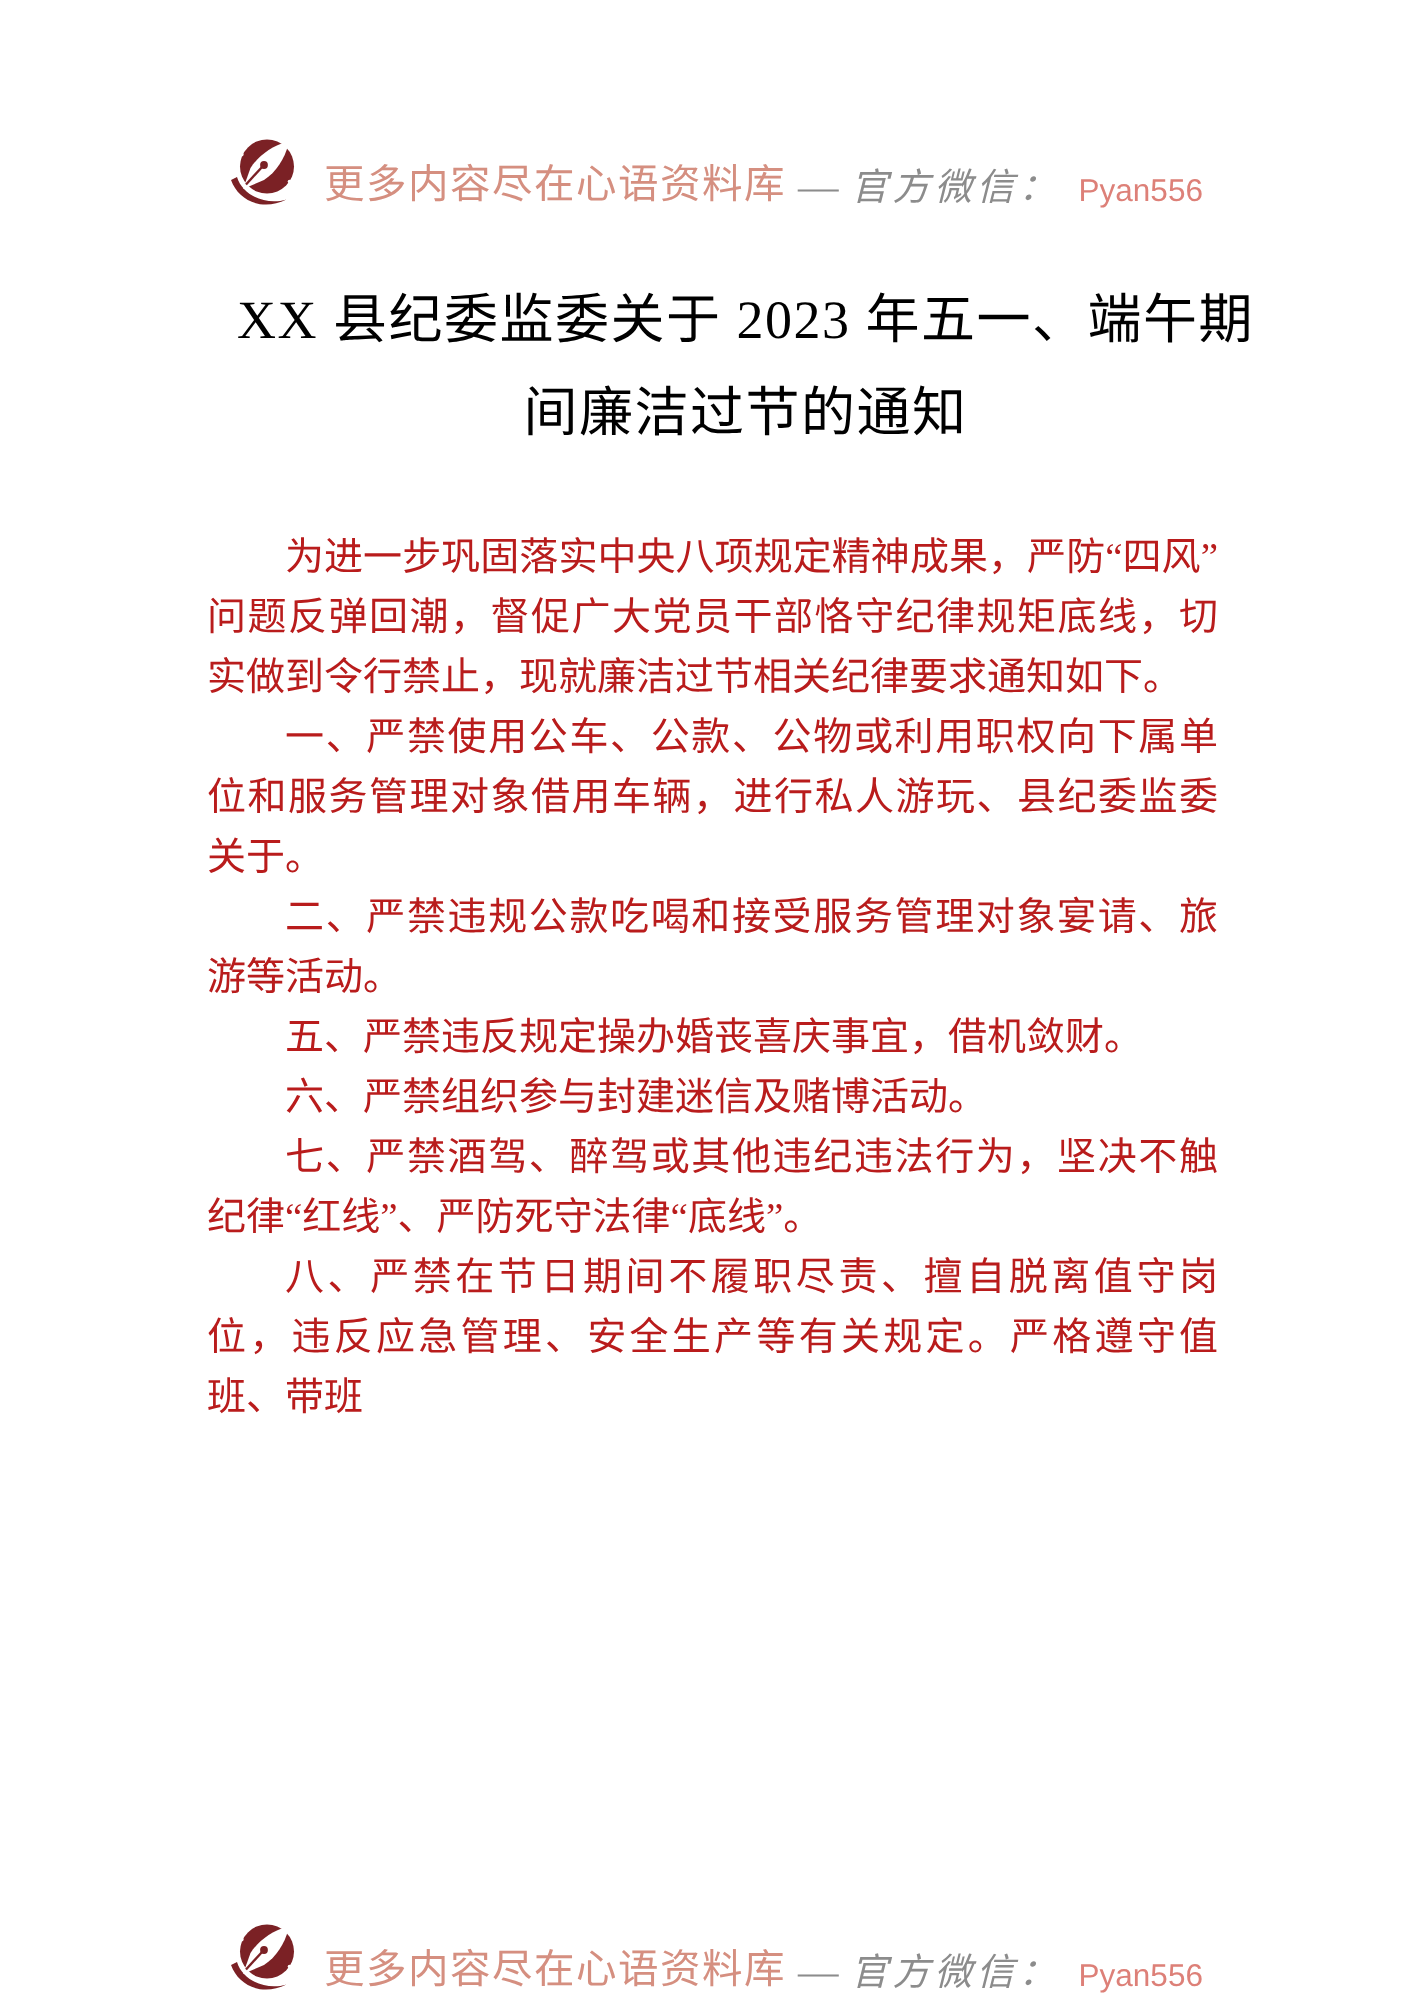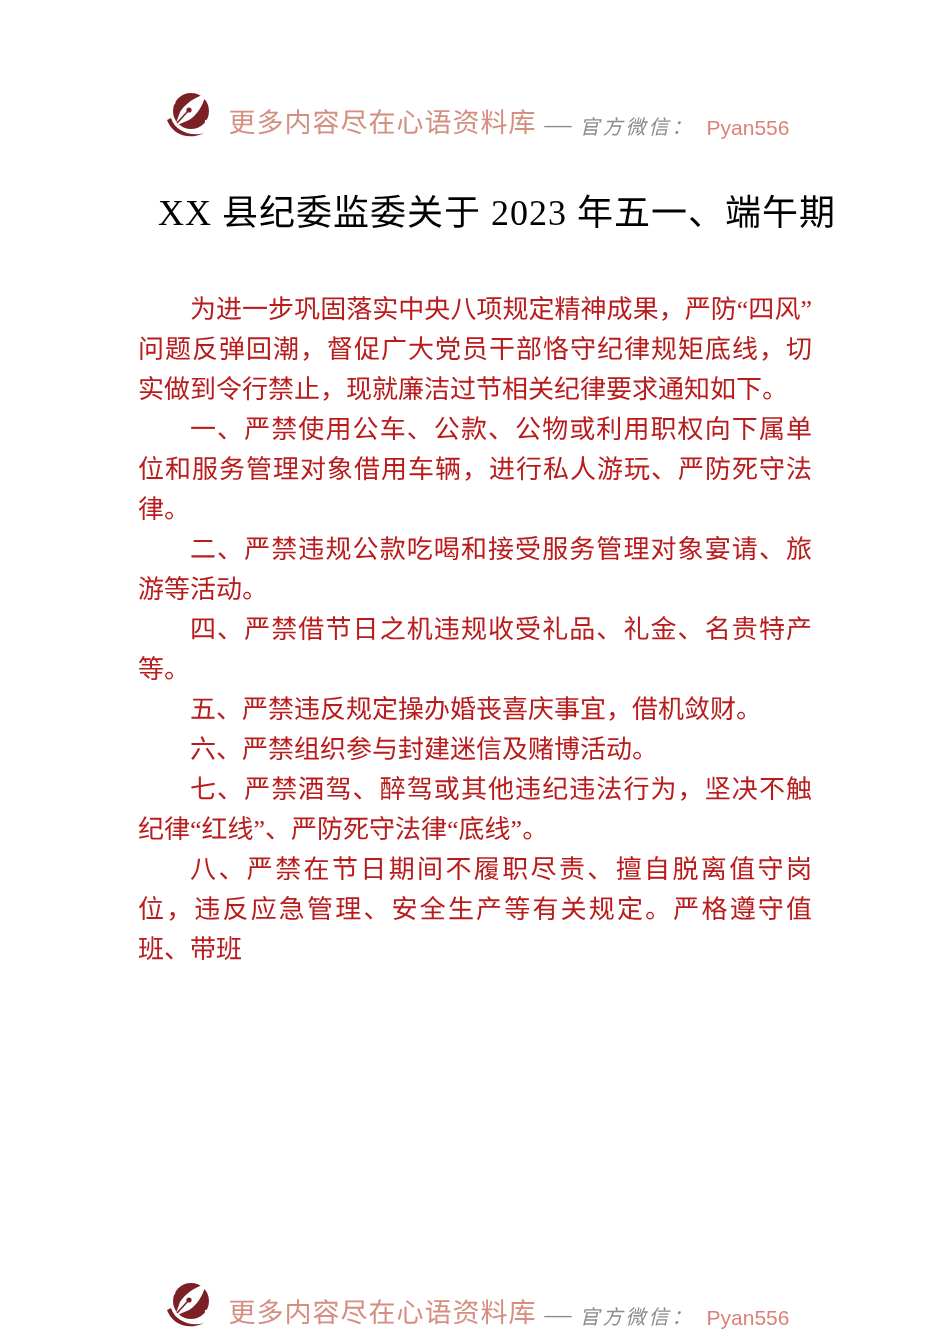--- a/index.html
+++ b/index.html
@@ -29,21 +29,21 @@
     letter-spacing: 1px;
     font-family: "Liberation Serif", "DejaVu Serif", serif;
   }
   .dash-text {
     color: #8c8c8c;
     font-size: 27px;
     margin: 0 -4px;
   }
   .wechat-label {
     color: #8c8c8c;
-    font-size: 20px;
+    font-size: 25px;
     font-style: italic;
     letter-spacing: 3px;
     font-family: "Liberation Serif", "DejaVu Serif", serif;
   }
   .wechat-id {
     color: #dd8078;
     font-size: 21px;
     font-family: "Liberation Sans", "DejaVu Sans", sans-serif;
   }
   
@@ -91,27 +91,27 @@
       </svg>
     </span>
     <span class="brand-text">更多内容尽在心语资料库</span>
     <span class="dash-text">—</span>
     <span class="wechat-label">官方微信：</span>
     <span class="wechat-id">Pyan556</span>
   </div>
 
   <h1 class="doc-title">
     <span class="tline">XX 县纪委监委关于 2023 年五一、端午期</span>
+    <span class="tline">间廉洁过节的通知</span>
   </h1>
 
   <div class="doc-body">
     <p>为进一步巩固落实中央八项规定精神成果，严防“四风”问题反弹回潮，督促广大党员干部恪守纪律规矩底线，切实做到令行禁止，现就廉洁过节相关纪律要求通知如下。</p>
-    <p>一、严禁使用公车、公款、公物或利用职权向下属单位和服务管理对象借用车辆，进行私人游玩、严防死守法律。</p>
+    <p>一、严禁使用公车、公款、公物或利用职权向下属单位和服务管理对象借用车辆，进行私人游玩、县纪委监委关于。</p>
     <p>二、严禁违规公款吃喝和接受服务管理对象宴请、旅游等活动。</p>
-    <p>四、严禁借节日之机违规收受礼品、礼金、名贵特产等。</p>
     <p>五、严禁违反规定操办婚丧喜庆事宜，借机敛财。</p>
     <p>六、严禁组织参与封建迷信及赌博活动。</p>
     <p>七、严禁酒驾、醉驾或其他违纪违法行为，坚决不触纪律“红线”、严防死守法律“底线”。</p>
     <p>八、严禁在节日期间不履职尽责、擅自脱离值守岗位，违反应急管理、安全生产等有关规定。严格遵守值班、带班</p>
   </div>
 
   <div class="band footer">
     <span class="logo">
       <svg viewBox="0 0 56 50" width="56" height="50" aria-hidden="true">
         <circle cx="30" cy="21" r="18" fill="#7b2125"></circle>

